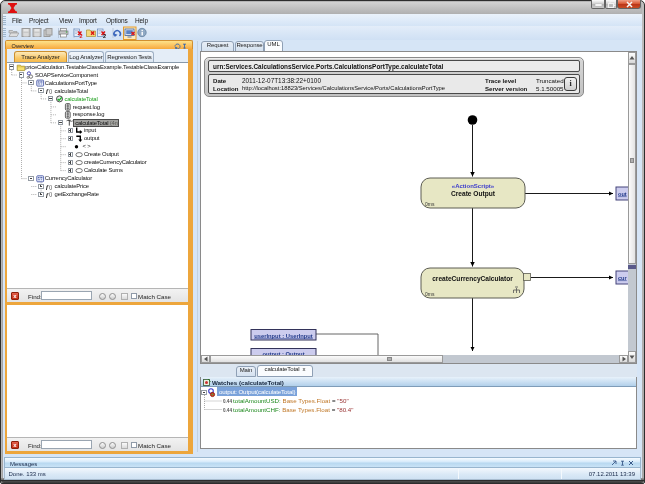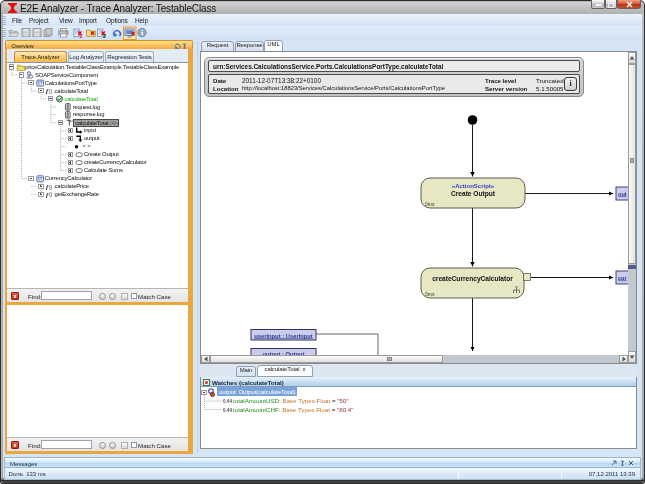--- a/index.html
+++ b/index.html
@@ -94,21 +94,20 @@
 <div id="contentBg"></div>
 <div class="abs" style="left:1px;top:478px;width:643px;height:5px;background:linear-gradient(#9a9a9a,#4f4f4f 60%,#383838);border-radius:0 0 3px 3px;"></div>
 <div class="abs" style="left:0;top:480px;width:645px;height:1px;background:#2d2d2d;"></div>
 
 <div id="title">
   <svg id="logo" width="9" height="10" viewBox="0 0 9 10">
     <path d="M0.5 0.5 L8.5 0.5 L5.5 5 L8.5 9.5 L0.5 9.5 L3.5 5 Z" fill="#e01010"></path>
       <rect x="0" y="0" width="9" height="1.6" fill="#e01010"></rect>
       <rect x="0" y="8.4" width="9" height="1.6" fill="#e01010"></rect>
   </svg>
-  <span id="titleTxt">E2E Analyzer - Trace Analyzer: TestableClass</span>
 </div>
 <div class="wbtn" id="btnMin"></div>
 <div class="wbtn" id="btnMax">
     <svg width="10" height="9" viewBox="0 0 10 9" style="position:absolute;left:1px;top:0px;">
       <rect x="3" y="1.5" width="5" height="4" fill="none" stroke="#f2f2f2" stroke-width="1.1"></rect>
       <rect x="1.5" y="3.5" width="5" height="4" fill="#bbb" stroke="#f2f2f2" stroke-width="1.1"></rect>
     </svg>
   </div>
 <div class="wbtn" id="btnClose">
     <svg width="7" height="7" viewBox="0 0 7 7" style="position:absolute;left:8px;top:1px;">

